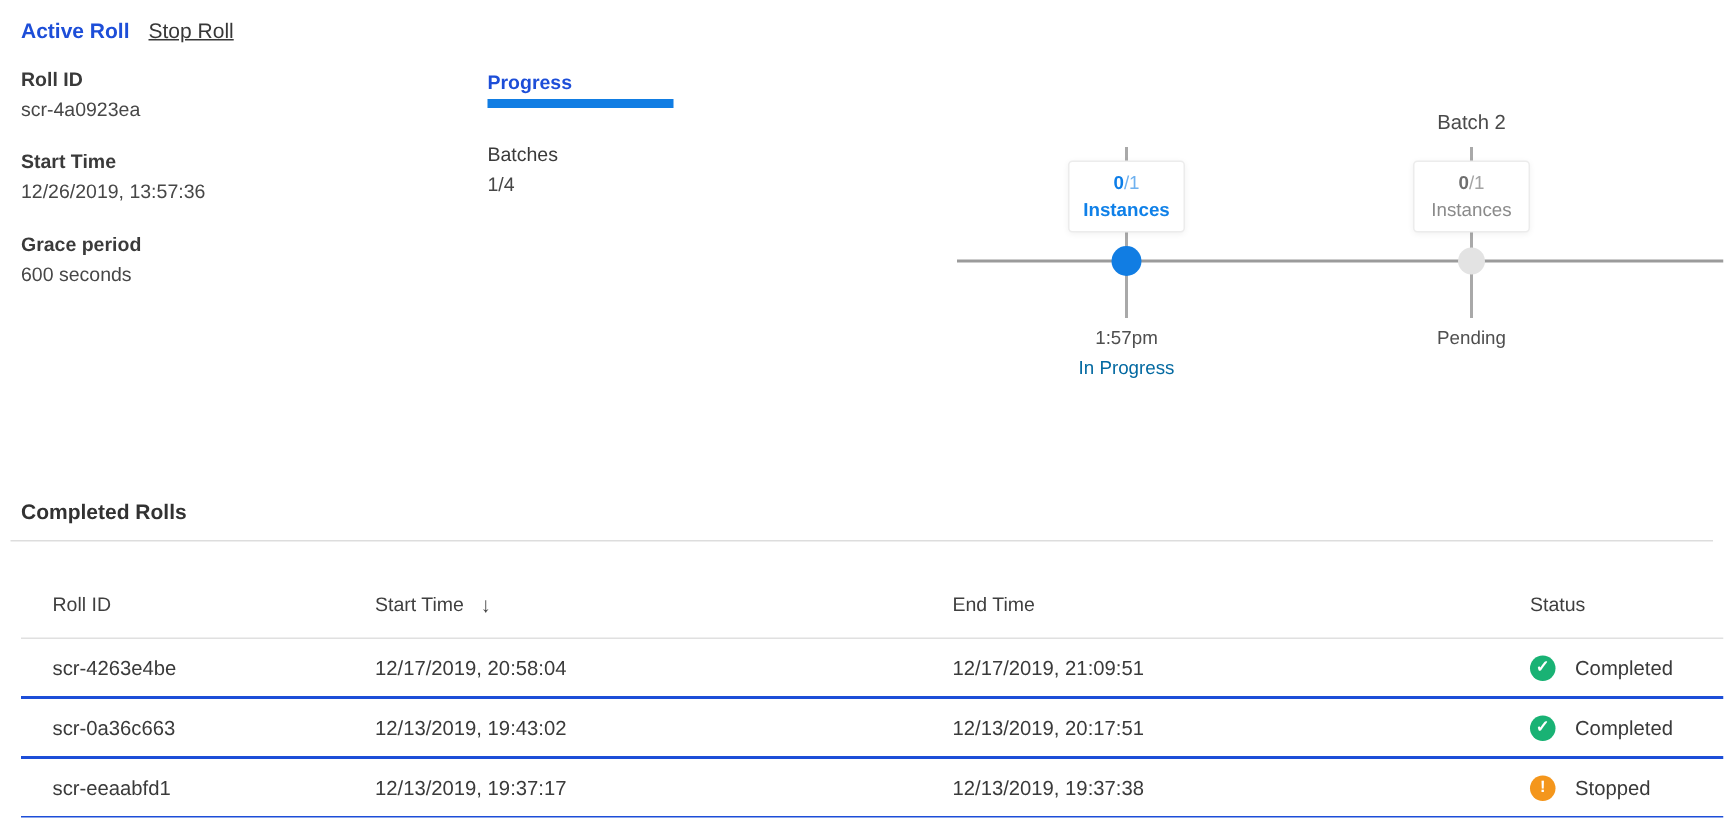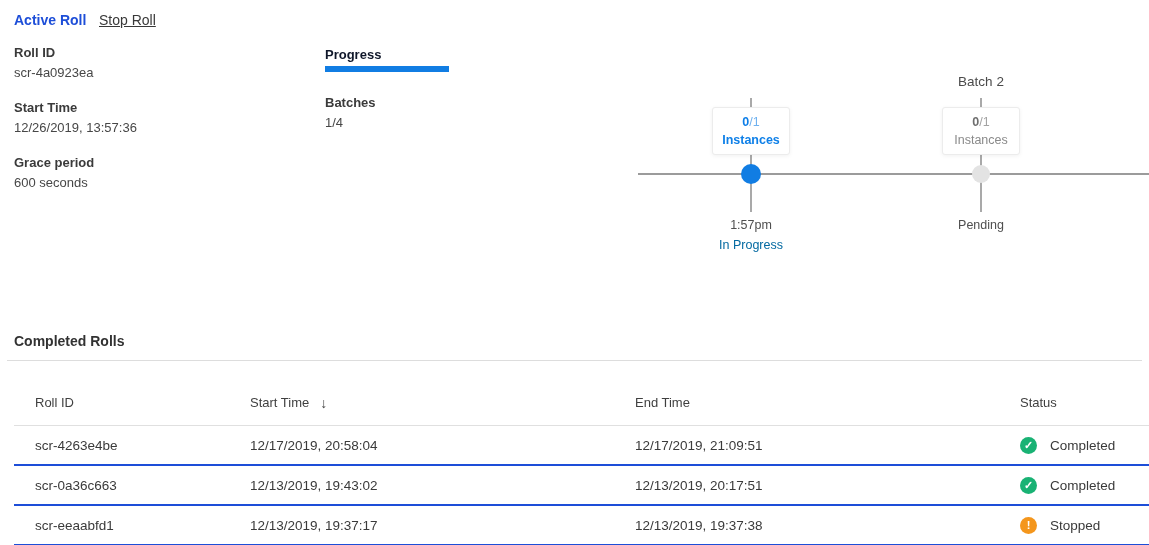--- a/index.html
+++ b/index.html
@@ -14,23 +14,23 @@
   .stop-roll { position:absolute; left:99px; top:12px; font-size:14px; color:#383838; text-decoration:underline; cursor:pointer; }
 
   
   .details { position:absolute; left:14px; top:45px; }
   .field + .field { margin-top:19px; }
   .field-label { font-size:13px; font-weight:600; color:#3a3a3a; line-height:16px; }
   .field-value { font-size:13px; color:#474747; line-height:16px; margin-top:4px; }
 
   
   .progress-col { position:absolute; left:325px; top:47px; }
-  .p-label { font-size:13px; font-weight:600; color:#0f172a; line-height:16px; }
+  .p-label { font-size:13px; font-weight:600; color:#1d4ed8; line-height:16px; }
   .p-bar { width:124px; height:6px; background:#117de3; margin-top:3px; }
-  .b-label { font-size:13px; font-weight:700; color:#3a3a3a; line-height:16px; margin-top:23px; }
+  .b-label { font-size:13px; font-weight:400; color:#3a3a3a; line-height:16px; margin-top:23px; }
   .b-value { font-size:13px; color:#474747; line-height:16px; margin-top:4px; }
 
   
   .tl-line { position:absolute; left:638px; right:0; top:173px; height:2px; background:#9b9b9b; }
   .tl-batch { position:absolute; top:74px; width:160px; height:190px; text-align:center; }
   .tl-batch.b1 { left:671px; }
   .tl-batch.b2 { left:901px; }
   .tl-name { font-size:13.5px; color:#4a4a4a; line-height:16px; }
   .tl-vline { position:absolute; left:79px; top:24px; width:2px; height:114px; background:#a9a9a9; }
   .tl-box {

